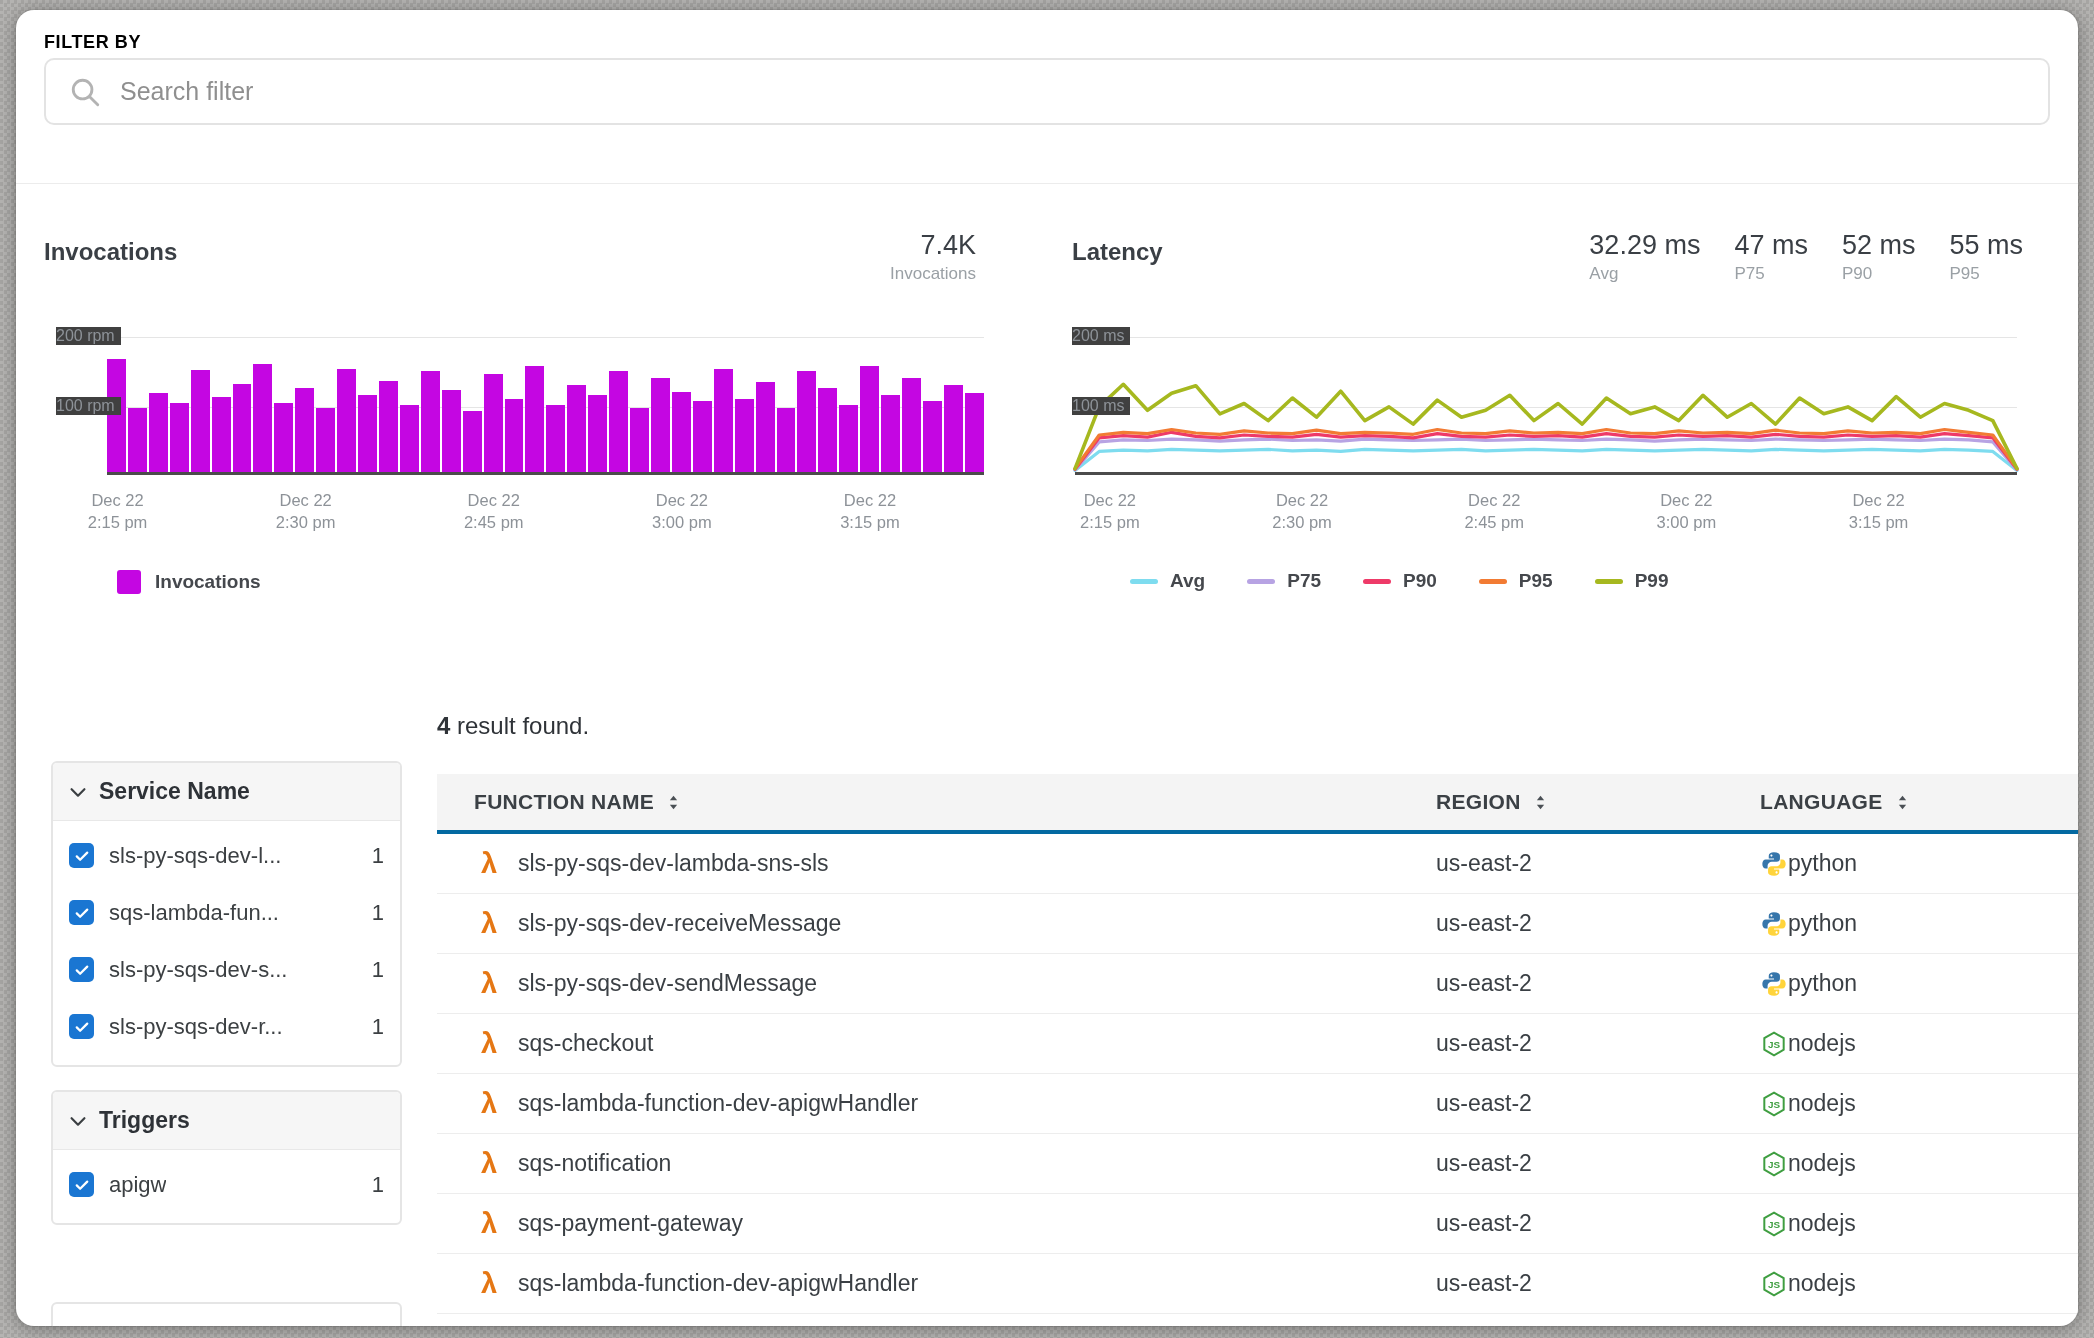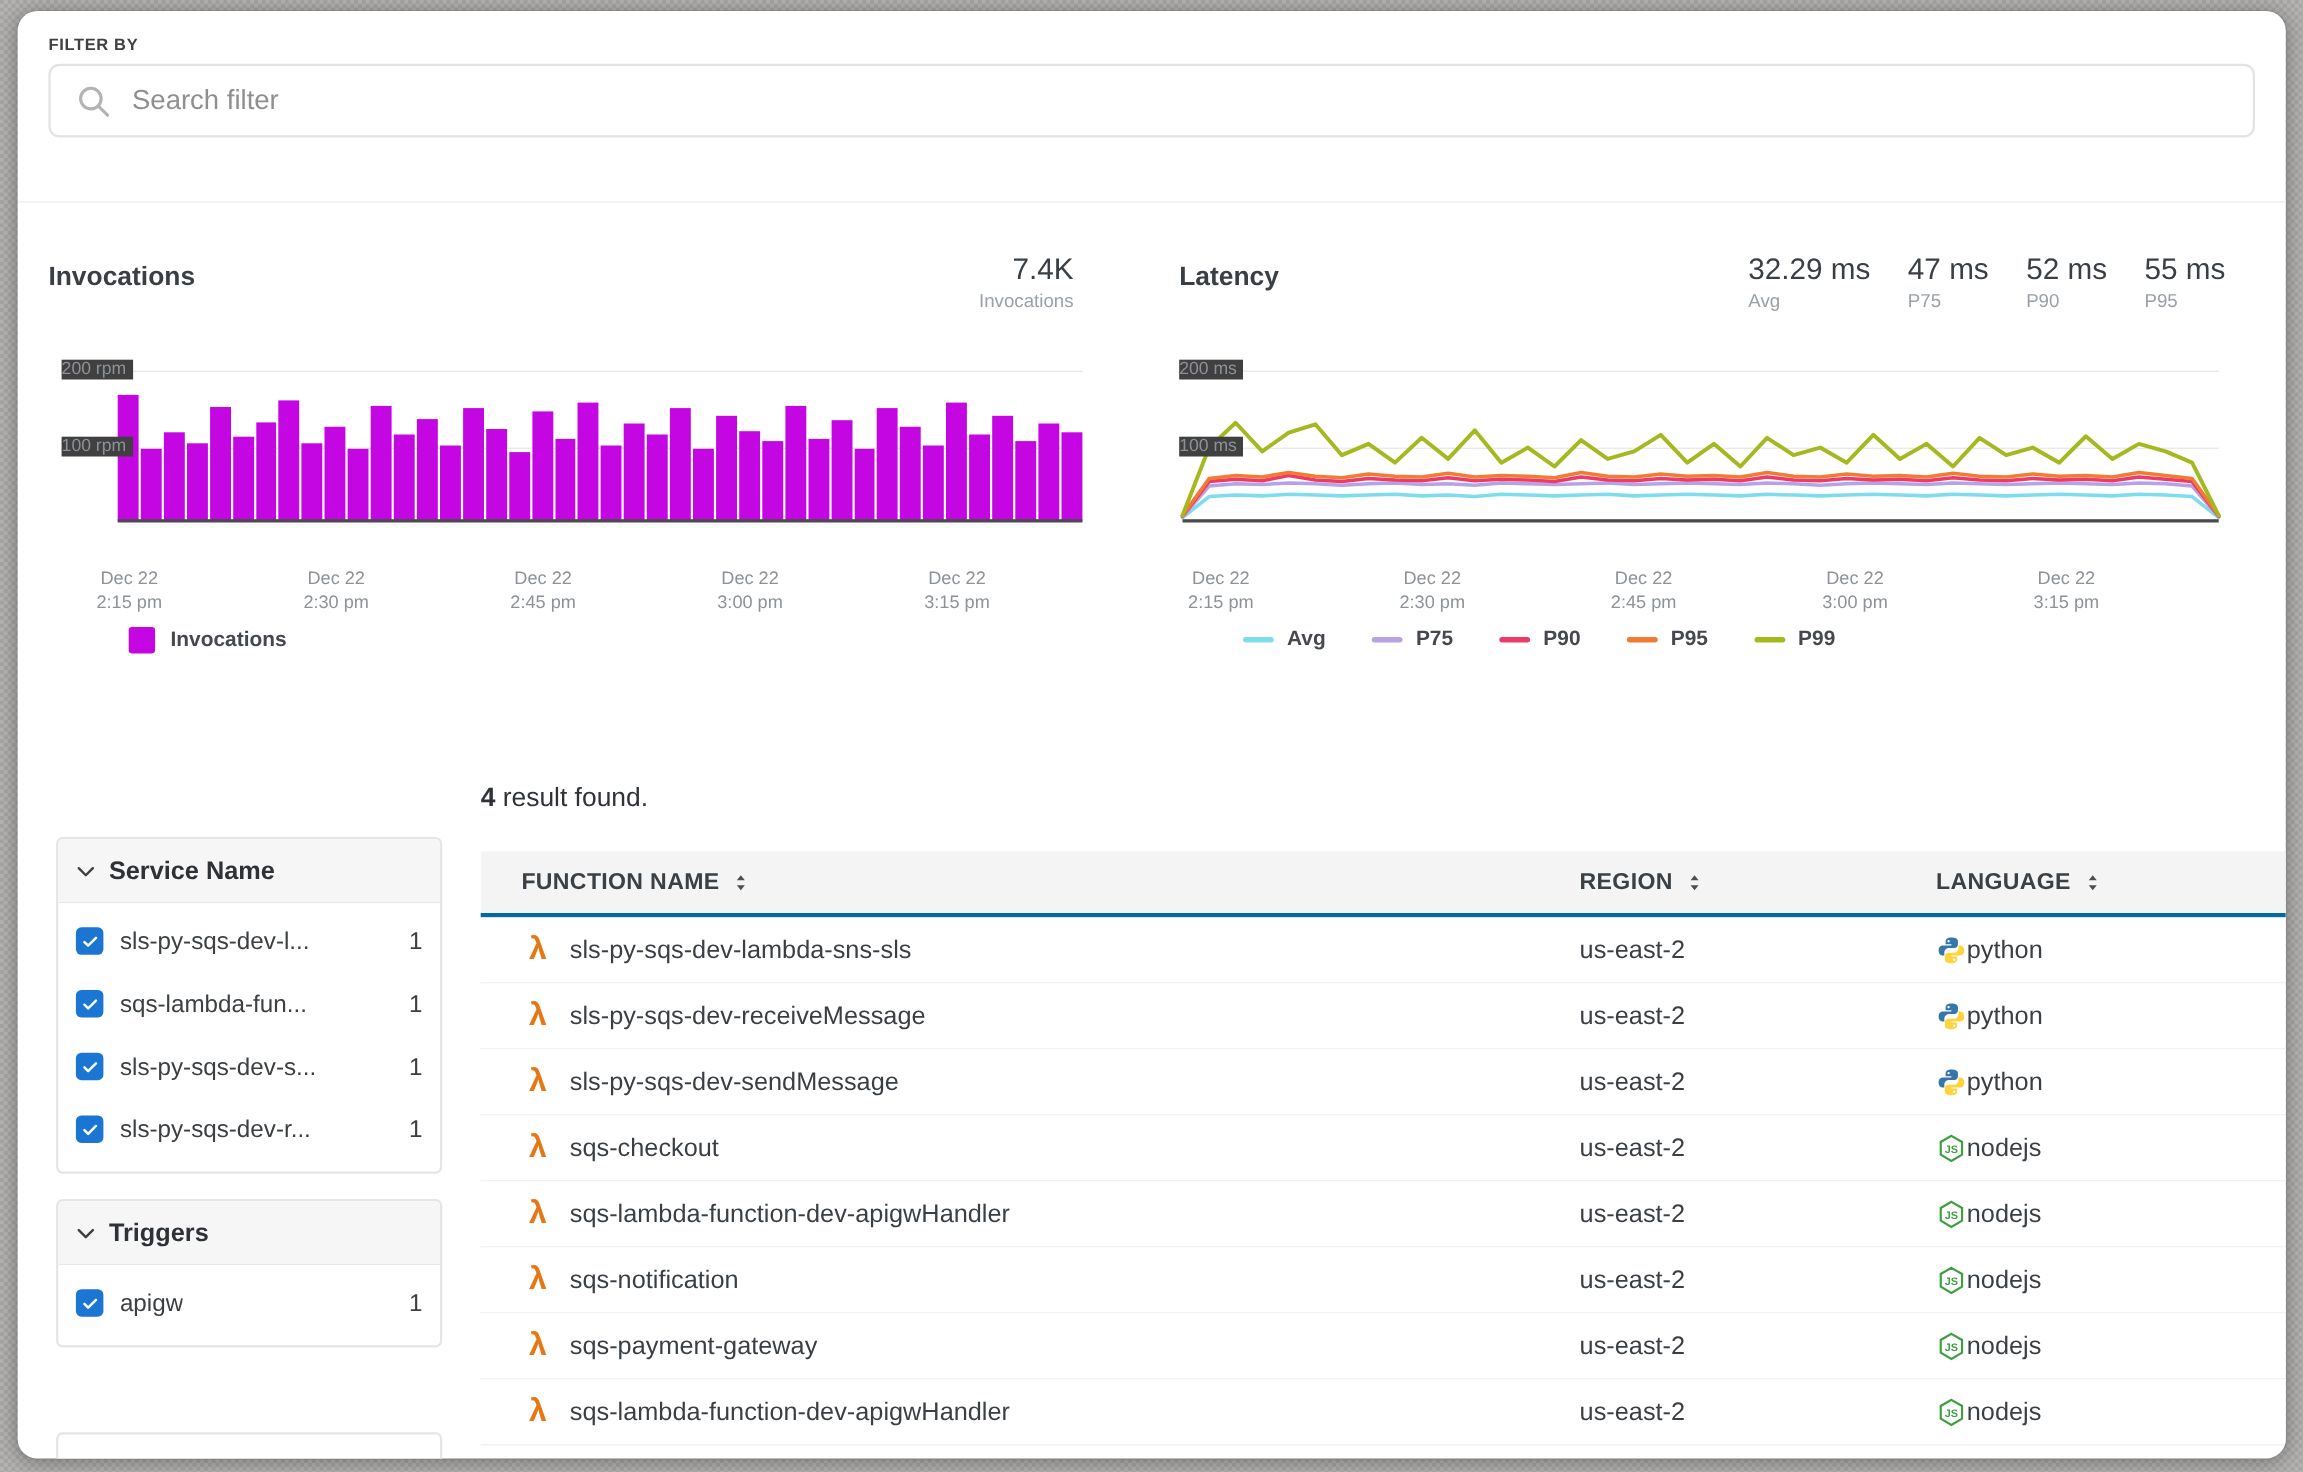--- a/index.html
+++ b/index.html
@@ -11,37 +11,37 @@
     background:
       repeating-conic-gradient(#b5b4b2 0% 25%, #a6a5a3 0% 50%) 0 0/7px 7px,
       #acaba9;
   }
   .card {
     position:absolute; left:16px; top:10px; width:2062px; height:1316px;
     background:#fff; border-radius:18px; overflow:hidden;
     box-shadow:0 2px 18px rgba(0,0,0,.35), 0 0 0 1px rgba(0,0,0,.06);
   }
   
-  .filter-label { position:absolute; left:28px; top:22px; font-size:15px; font-weight:700; color:#404040; letter-spacing:.6px; }
+  .filter-label { position:absolute; left:28px; top:22px; font-size:18px; font-weight:700; color:#000000; letter-spacing:.6px; }
   .filter-search {
     position:absolute; left:28px; top:48px; width:2006px; height:67px;
     border:2px solid #e3e3e3; border-radius:10px;
     display:flex; align-items:center; padding:0 22px; gap:18px; background:#fff;
   }
   .filter-search .mag { width:34px; height:34px; color:#b3b3b3; flex:none; }
   .filter-search input { border:none; outline:none; flex:1; font-size:25px; color:#333; font-family:inherit; background:transparent; }
   .filter-search input::placeholder { color:#8f8f8f; }
   .top-divider { position:absolute; left:0; top:173px; width:100%; height:1px; background:#ececec; }
 
   
   .chart-title { position:absolute; top:228px; font-size:24px; font-weight:600; color:#3a3f45; }
   .ytick { position:absolute; font-size:16px; color:#8d9298; background:#404040; padding:0 6px 0 0; z-index:2; }
   .gridline { position:absolute; height:1px; background:#e5e5e5; }
   .axis-line { position:absolute; top:462px; height:3px; background:#4b4b4b; }
-  .xlabels { position:absolute; top:505px; height:50px; }
+  .xlabels { position:absolute; top:479px; height:50px; }
   .xcol { position:absolute; width:150px; transform:translateX(-50%); text-align:center; font-size:16.5px; line-height:22px; color:#8d9298; }
   .legend-label { font-size:19px; font-weight:700; color:#45484d; }
 
   
   .inv-title { left:28px; }
   .inv-total { position:absolute; left:780px; top:220px; width:180px; text-align:right; }
   .inv-total .v { font-size:27px; font-weight:500; color:#3a3f45; }
   .inv-total .l { font-size:17px; color:#9aa0a5; margin-top:3px; }
   .inv-bars { position:absolute; left:91px; top:327px; width:877px; height:137px; display:flex; align-items:flex-end; gap:2px; }
   .inv-bars .bar { flex:1; }

